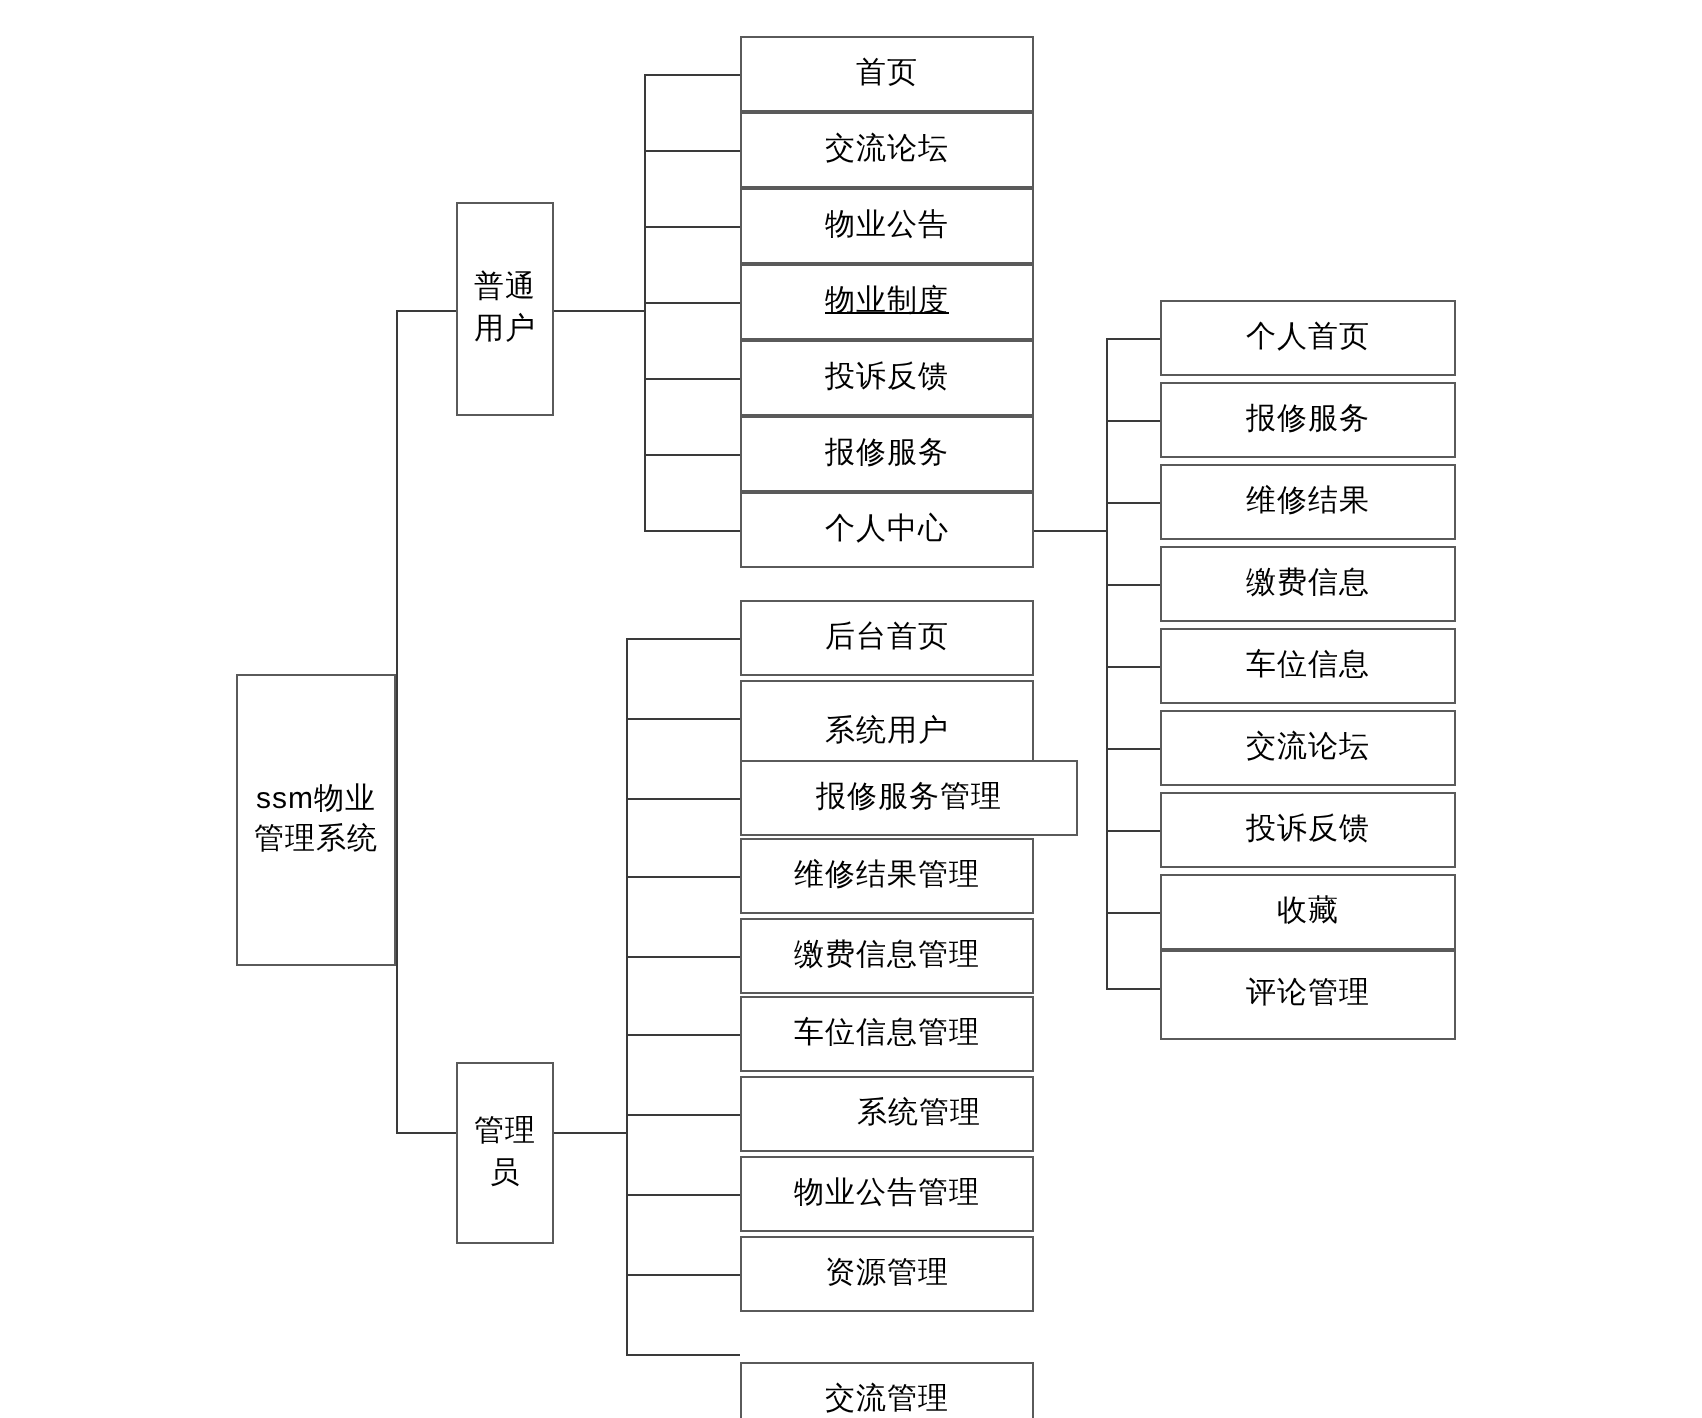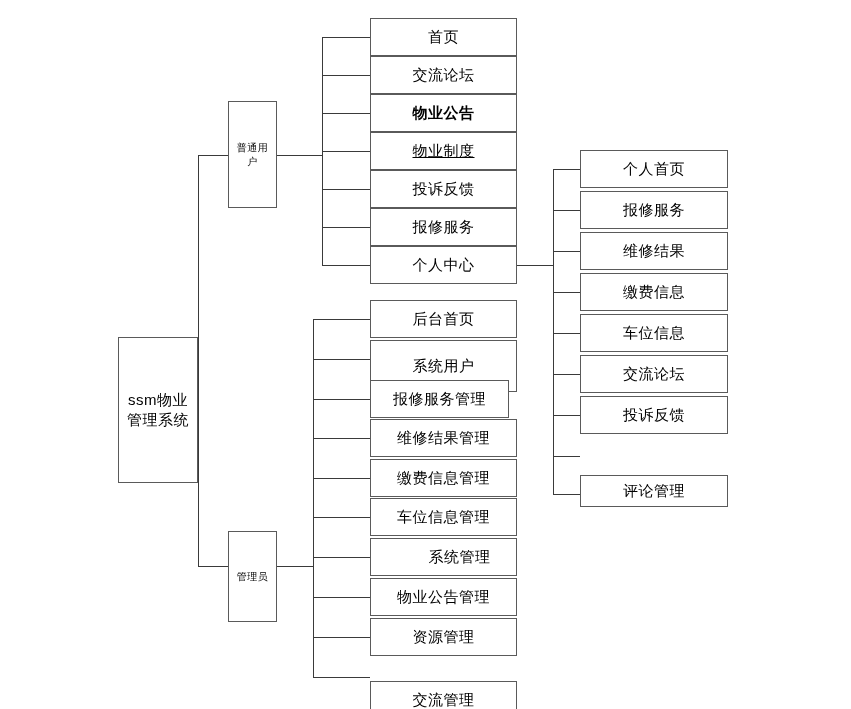--- a/index.html
+++ b/index.html
@@ -28,21 +28,21 @@
     font-size: 15px;
     line-height: 1.35;
     letter-spacing: 0.5px;
     z-index: 2;
   }
   .node.root {
     font-size: 15px;
     padding: 12px 6px;
   }
   .node.branch {
-    font-size: 10px;
+    font-size: 15px;
     padding: 0 4px;
   }
   .node.leaf {
     font-size: 15px;
   }
   .edge {
     position: absolute;
     background: #3a3a3a;
     z-index: 1;
   }
@@ -95,39 +95,40 @@
   <div class="edge h" style="left:313px; top:677px; width:57px;"></div>
 
   <div class="node root" style="left:118px; top:337px; width:80px; height:146px;">ssm物业管理系统</div>
 
   <div class="node branch" style="left:228px; top:101px; width:49px; height:107px;">普通用户</div>
 
   <div class="node branch" style="left:228px; top:531px; width:49px; height:91px;">管理员</div>
 
   <div class="node leaf" style="left:370px; top:18px; width:147px; height:38px;">首页</div>
   <div class="node leaf" style="left:370px; top:56px; width:147px; height:38px;">交流论坛</div>
-  <div class="node leaf" style="left:370px; top:94px; width:147px; height:38px;font-weight:bold;">物业公告</div>
+  <div class="node leaf" style="left:370px; top:94px; width:147px; height:38px;">物业公告</div>
   <div class="node leaf" style="left:370px; top:132px; width:147px; height:38px;text-decoration:underline;">物业制度</div>
   <div class="node leaf" style="left:370px; top:170px; width:147px; height:38px;">投诉反馈</div>
   <div class="node leaf" style="left:370px; top:208px; width:147px; height:38px;">报修服务</div>
   <div class="node leaf" style="left:370px; top:246px; width:147px; height:38px;">个人中心</div>
 
   <div class="node leaf" style="left:370px; top:300px; width:147px; height:38px;">后台首页</div>
   <div class="node leaf" style="left:370px; top:340px; width:147px; height:52px;">系统用户</div>
-  <div class="node leaf" style="left:370px; top:380px; width:139px; height:38px;">报修服务管理</div>
+  <div class="node leaf" style="left:370px; top:380px; width:169px; height:38px;">报修服务管理</div>
   <div class="node leaf" style="left:370px; top:419px; width:147px; height:38px;">维修结果管理</div>
   <div class="node leaf" style="left:370px; top:459px; width:147px; height:38px;">缴费信息管理</div>
   <div class="node leaf" style="left:370px; top:498px; width:147px; height:38px;">车位信息管理</div>
   <div class="node leaf" style="left:370px; top:538px; width:147px; height:38px;padding-left:32px;">系统管理</div>
   <div class="node leaf" style="left:370px; top:578px; width:147px; height:38px;">物业公告管理</div>
   <div class="node leaf" style="left:370px; top:618px; width:147px; height:38px;">资源管理</div>
   <div class="node leaf" style="left:370px; top:658px; width:147px; height:38px;margin-top:23px;">交流管理</div>
 
   <div class="node leaf" style="left:580px; top:150px; width:148px; height:38px;text-align:center;">个人首页</div>
   <div class="node leaf" style="left:580px; top:191px; width:148px; height:38px;">报修服务</div>
   <div class="node leaf" style="left:580px; top:232px; width:148px; height:38px;">维修结果</div>
   <div class="node leaf" style="left:580px; top:273px; width:148px; height:38px;">缴费信息</div>
   <div class="node leaf" style="left:580px; top:314px; width:148px; height:38px;">车位信息</div>
   <div class="node leaf" style="left:580px; top:355px; width:148px; height:38px;">交流论坛</div>
   <div class="node leaf" style="left:580px; top:396px; width:148px; height:38px;">投诉反馈</div>
-  <div class="node leaf" style="left:580px; top:475px; width:148px; height:32px;">评论管理</div>
+  <div class="node leaf" style="left:580px; top:437px; width:148px; height:38px;">收藏</div>
+  <div class="node leaf" style="left:580px; top:475px; width:148px; height:45px;">评论管理</div>
 
 </div>
 
 </body></html>

